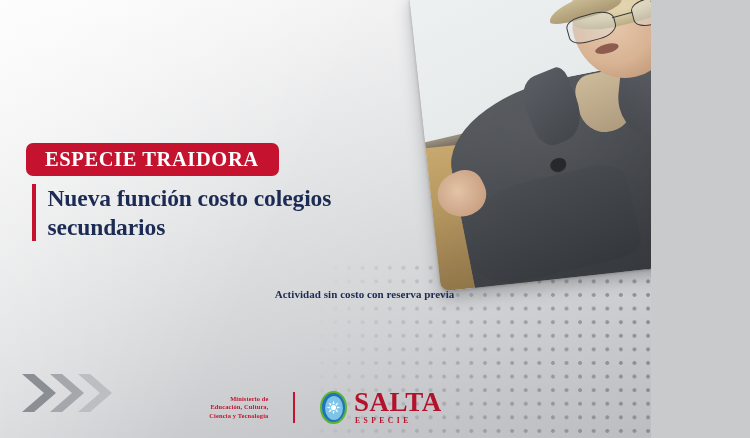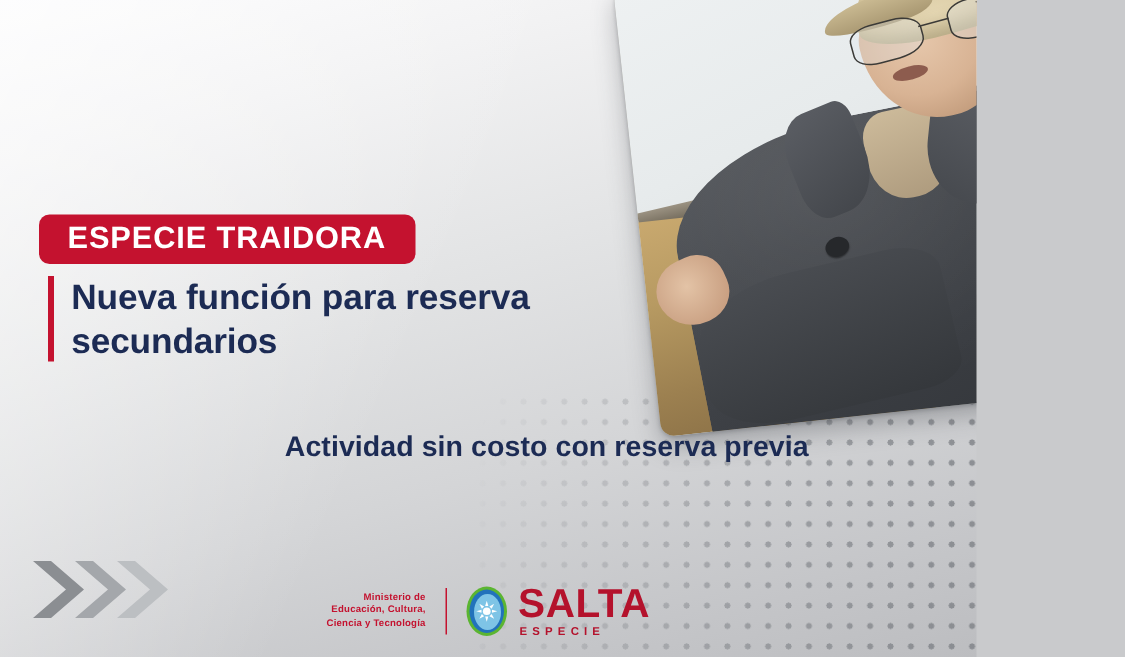--- a/index.html
+++ b/index.html
@@ -8,20 +8,21 @@
     font-family:"Liberation Sans", sans-serif;
     background:#c9cacc;
   }
 
   .banner{
     position:relative;
     width:651px; height:438px;
     overflow:hidden;
     background:
       linear-gradient(165deg,#fbfbfc 0%, #f2f2f3 18%, #e3e4e5 42%, #d4d5d7 66%, #c4c5c8 88%, #bcbdc0 100%);
+    font-family: Liberation Serif, serif;
   }
 
   
   .sheen{
     position:absolute; inset:0;
     background:linear-gradient(115deg, rgba(255,255,255,.55) 0%, rgba(255,255,255,0) 45%);
     pointer-events:none;
   }
 
   
@@ -243,41 +244,41 @@
   }
 
   
   .subtitle{
     position:absolute;
     left:0; right:0; top:288px;
     text-align:center;
     padding-left:50px;
     color:#1c2b54;
     font-weight:bold;
-    font-size:19px;
+    font-size:11px;
     letter-spacing:.05px;
     margin-left:28px;
   }
 
   
   .chevrons{
     position:absolute;
     left:20px; bottom:24px;
     width:90px; height:42px;
   }
   .chev{ position:absolute; top:0; }
 
   
   .footer{
     position:absolute;
     left:0; right:0; bottom:12px;
     display:flex;
     align-items:center;
     justify-content:center;
-    gap:13px;
+    gap:25px;
   }
   .ministry{
     color:#c4122f;
     font-size:6.4px;
     font-weight:bold;
     line-height:8.4px;
     text-align:right;
     letter-spacing:.15px;
     white-space:pre-line;
   }
@@ -368,21 +369,21 @@
       </div>
       <div class="pp-mouth"></div>
       <div class="pp-cord"></div>
     </div>
   </div>
 
   <div class="badge">ESPECIE TRAIDORA</div>
 
   <div class="headline-wrap">
     <div class="headline-bar"></div>
-    <div class="headline">Nueva función para reserva
+    <div class="headline">Nueva función costo colegios
 secundarios</div>
   </div>
 
   <div class="subtitle">Actividad sin costo con reserva previa</div>
 
   <div class="chevrons">
     <svg class="chev" style="left:0" width="40" height="42" viewBox="0 0 40 42">
       <path d="M2 2 L24 21 L2 40 L14 40 L36 21 L14 2 Z" fill="#8b8e92"></path>
     </svg>
     <svg class="chev" style="left:28px" width="40" height="42" viewBox="0 0 40 42">

